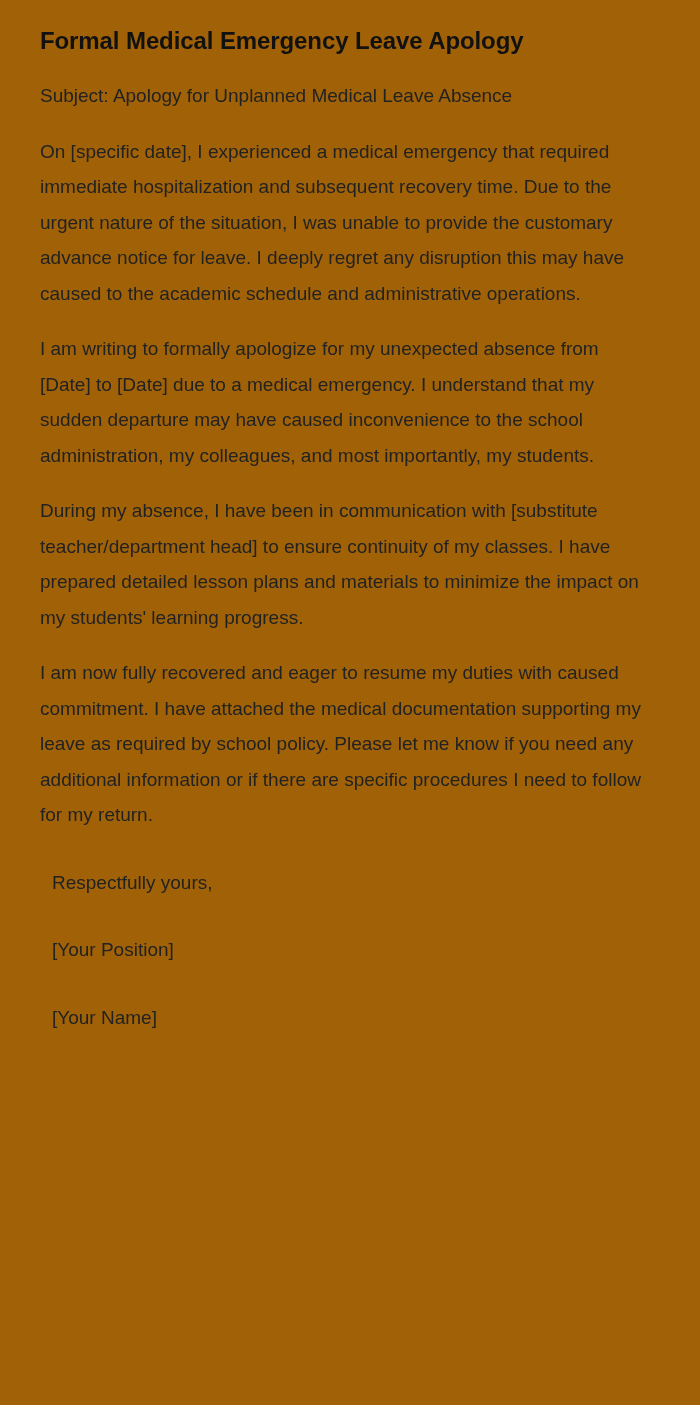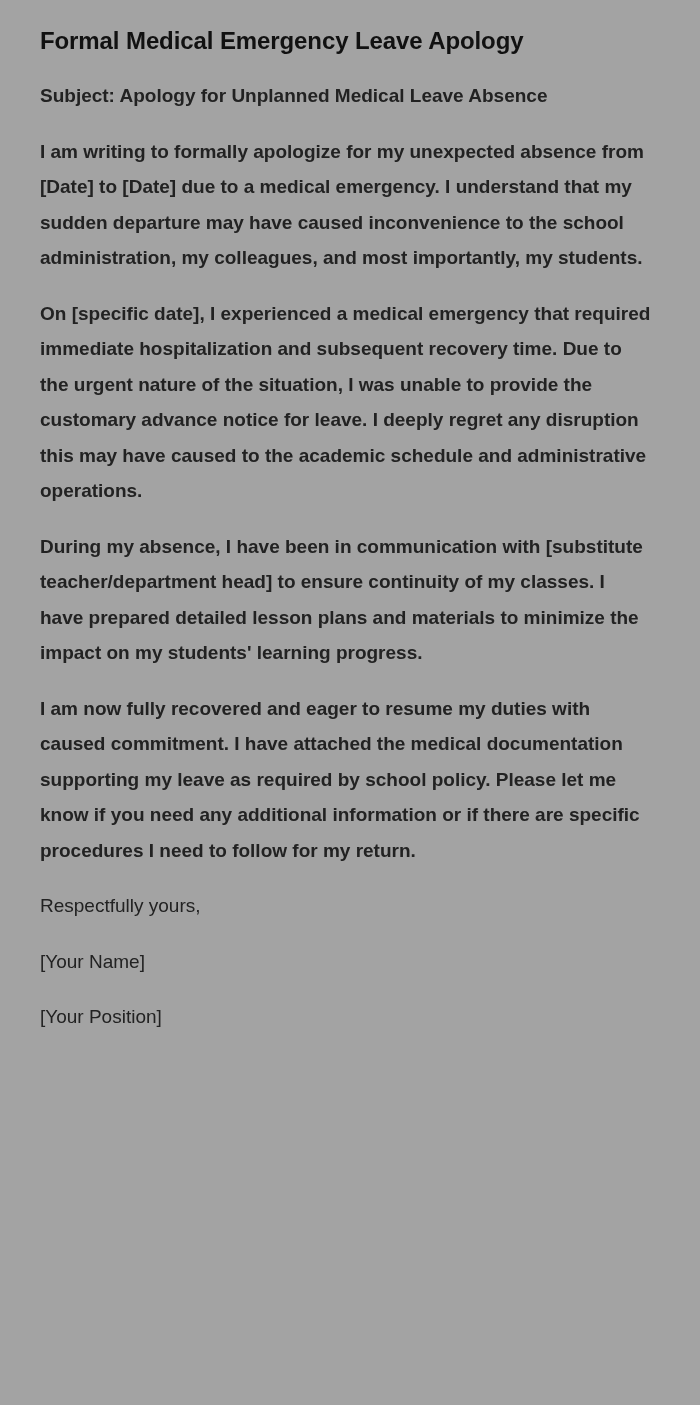--- a/index.html
+++ b/index.html
@@ -12,76 +12,76 @@
     min-height: 1405px;
     font-family: "Liberation Sans", "DejaVu Sans", sans-serif;
     color: #1f1f1f;
     -webkit-font-smoothing: antialiased;
   }
   .page {
     width: 700px;
     min-height: 1405px;
     box-sizing: border-box;
     padding: 0 40px;
-    background: #a3a3a3;
+    background: #a16207;
   }
   .doc-title {
     font-size: 24px;
     font-weight: bold;
     color: #111111;
     line-height: 1.25;
     letter-spacing: -0.1px;
     margin: 0;
     padding-top: 26px;
     padding-bottom: 0;
   }
   .para {
     font-size: 19px;
-    font-weight: bold;
+    font-weight: normal;
     line-height: 35.5px;
     color: #222222;
     margin: 0;
     padding-top: 20px;
     max-width: 612px;
   }
   .para.first-after-title {
     padding-top: 22px;
   }
   .signoff {
     font-size: 19px;
     line-height: 35.5px;
     color: #222222;
-    margin: 0;
+    margin: 12px;
     padding-top: 20px;
   }
   .tail-space {
     height: 40px;
   }
 </style>
 </head>
 <body>
 
 <div class="page">
 
   <h1 class="doc-title">Formal Medical Emergency Leave Apology</h1>
 
   <p class="para first-after-title">Subject: Apology for Unplanned Medical Leave Absence</p>
 
 
+  <p class="para">On [specific date], I experienced a medical emergency that required immediate hospitalization and subsequent recovery time. Due to the urgent nature of the situation, I was unable to provide the customary advance notice for leave. I deeply regret any disruption this may have caused to the academic schedule and administrative operations.</p>
+
   <p class="para">I am writing to formally apologize for my unexpected absence from [Date] to [Date] due to a medical emergency. I understand that my sudden departure may have caused inconvenience to the school administration, my colleagues, and most importantly, my students.</p>
-
-  <p class="para">On [specific date], I experienced a medical emergency that required immediate hospitalization and subsequent recovery time. Due to the urgent nature of the situation, I was unable to provide the customary advance notice for leave. I deeply regret any disruption this may have caused to the academic schedule and administrative operations.</p>
 
   <p class="para">During my absence, I have been in communication with [substitute teacher/department head] to ensure continuity of my classes. I have prepared detailed lesson plans and materials to minimize the impact on my students' learning progress.</p>
 
   <p class="para">I am now fully recovered and eager to resume my duties with caused commitment. I have attached the medical documentation supporting my leave as required by school policy. Please let me know if you need any additional information or if there are specific procedures I need to follow for my return.</p>
 
 
   <p class="signoff">Respectfully yours,</p>
 
+  <p class="signoff">[Your Position]</p>
+
   <p class="signoff">[Your Name]</p>
-
-  <p class="signoff">[Your Position]</p>
 
 
   <div class="tail-space"></div>
 
 </div>
 
 </body></html>

